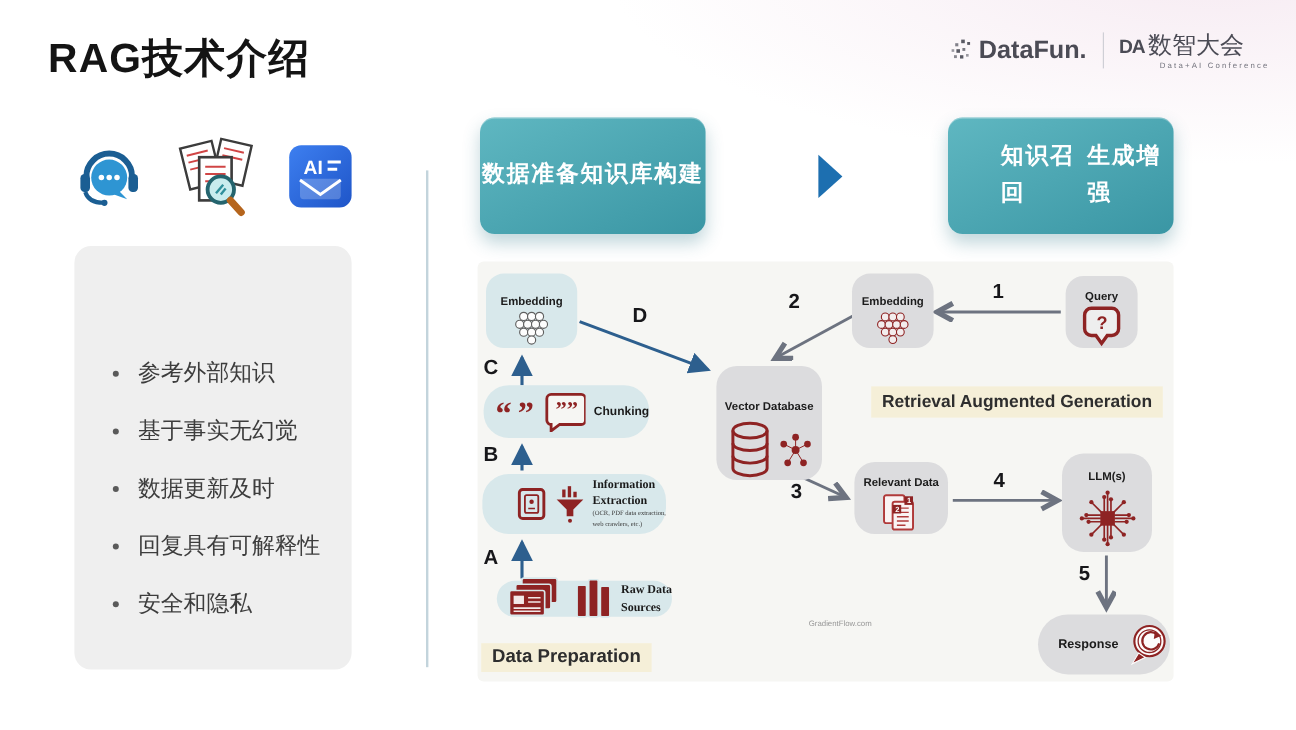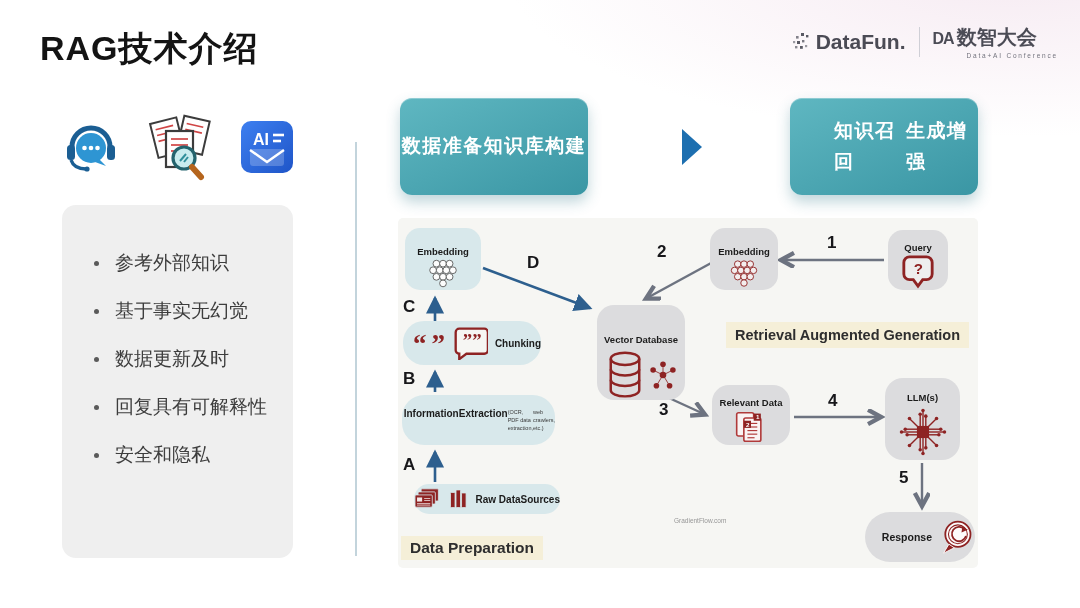--- a/index.html
+++ b/index.html
@@ -9,28 +9,28 @@
   .tint { position:absolute; inset:0; background:radial-gradient(820px 260px at 94% -4%, rgba(244,230,239,.8), rgba(255,255,255,0) 62%); pointer-events:none; }
 
   
   .title { position:absolute; left:40px; top:26px; font-size:34px; font-weight:600; color:#141414; letter-spacing:1px;text-align:right; }
   .logos { position:absolute; right:22px; top:24px; display:flex; align-items:center; gap:13px; }
   .df { display:flex; align-items:center; gap:4px; color:#4b4b55; font-size:21px; font-weight:700; }
   .logo-div { width:1px; height:30px; background:#cfcfd6; }
   .da { display:flex; flex-direction:column; }
   .da-row { display:flex; align-items:baseline; gap:3px; color:#4b4b55; }
   .da-short { font-size:16px; font-weight:800; letter-spacing:-1px; }
-  .da-name { font-size:20px; font-weight:700; }
+  .da-name { font-size:20px; font-weight:400; }
   .da-sub { font-size:6.5px; letter-spacing:1.8px; color:#73737d; margin:1px 0 0 34px; }
 
   
   .hero { position:absolute; left:62px; top:112px; display:flex; align-items:center; gap:22px; }
 
   
-  .benefits { position:absolute; left:62px; top:205px; width:231px; height:353px; background:#efefef; border-radius:14px; padding:34px 0 0 32px; }
+  .benefits { position:absolute; left:62px; top:205px; width:231px; height:353px; background:#efefef; border-radius:14px; padding:82px 0 0 32px; }
   .benefit { display:flex; align-items:center; gap:16px; height:48px; font-size:19px; color:#3d3d3d; }
   .dot { width:5px; height:5px; border-radius:50%; background:#5a5a5a; flex:0 0 auto; }
 
   .vdivider { position:absolute; left:355px; top:142px; width:2px; height:414px; background:#c3d4dc; }
 
   
   .stage { position:absolute; width:188px; height:97px; border-radius:12px;
     background:linear-gradient(155deg,#5fb7c1,#3a96a4);
     box-shadow:0 7px 14px rgba(45,120,135,.30), inset 0 1px 0 rgba(255,255,255,.3);
     color:#fff; display:flex; flex-direction:row; align-items:center; justify-content:center;
@@ -49,21 +49,21 @@
   .step { position:absolute; font-size:17px; font-weight:800; color:#17171a; }
   .banner { position:absolute; background:#f5efd8; color:#2e2e2e; font-weight:700; white-space:nowrap; }
   .rag-banner { left:328px; top:104px; font-size:14.5px; padding:5px 9px; }
   .dp-banner { left:3px; top:318px; font-size:15.5px; padding:3px 9px; }
   .watermark { position:absolute; left:276px; top:299px; font-size:6.5px; color:#979797; }
   .arrows { position:absolute; inset:0; }
 
   .qmarks { display:flex; align-items:center; }
   .qm { font-family:"Liberation Serif","DejaVu Serif",serif; font-size:27px; font-weight:800; color:#8e2323; line-height:18px; height:16px; }
   .chunk-row, .info-row, .raw-row, .resp-row { display:flex; align-items:center; }
-  .info-txt { display:flex; line-height:1.25; }
+  .info-txt { display:flex; flex-direction:column; line-height:1.25;font-family:Liberation Serif, serif; }
   .info-note { font-size:5.5px; color:#3a3a3a; line-height:1.5; }
 </style>
 </head>
 <body>
 
 <div class="slide">
   <div class="tint"></div>
 
   <div class="title">RAG技术介绍</div>
   <div class="logos">

